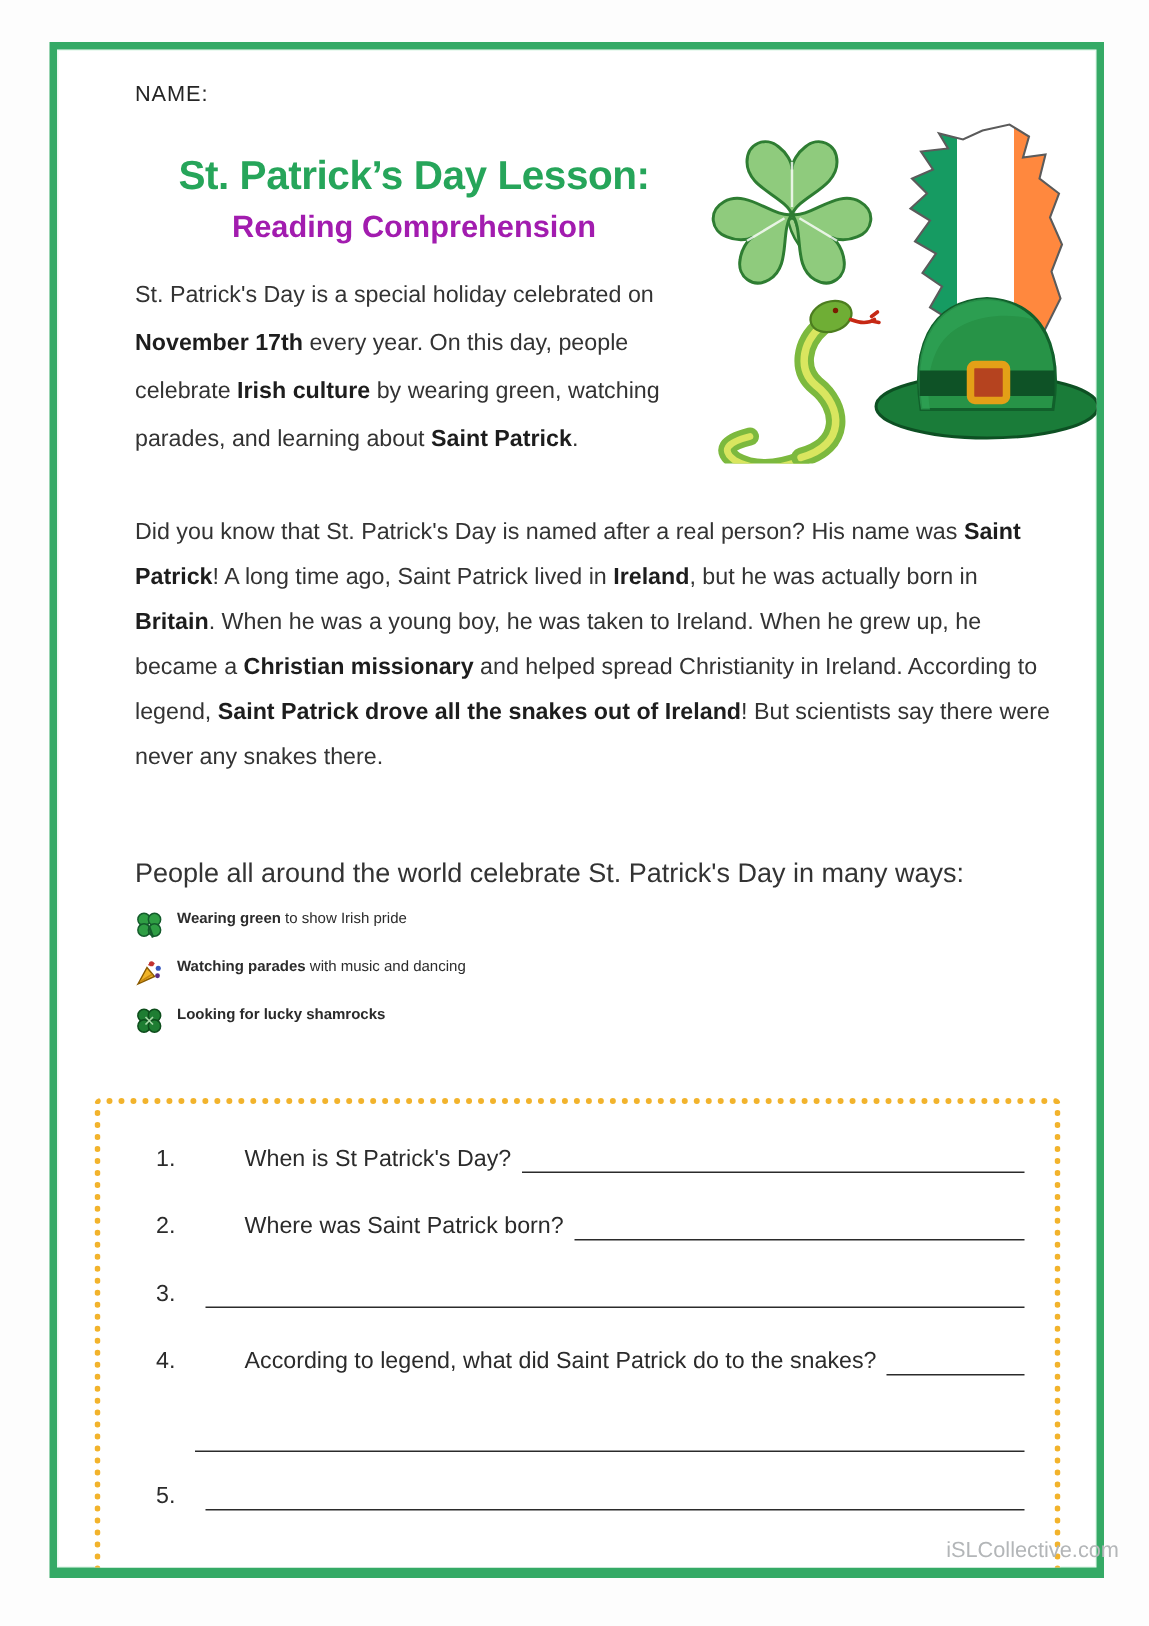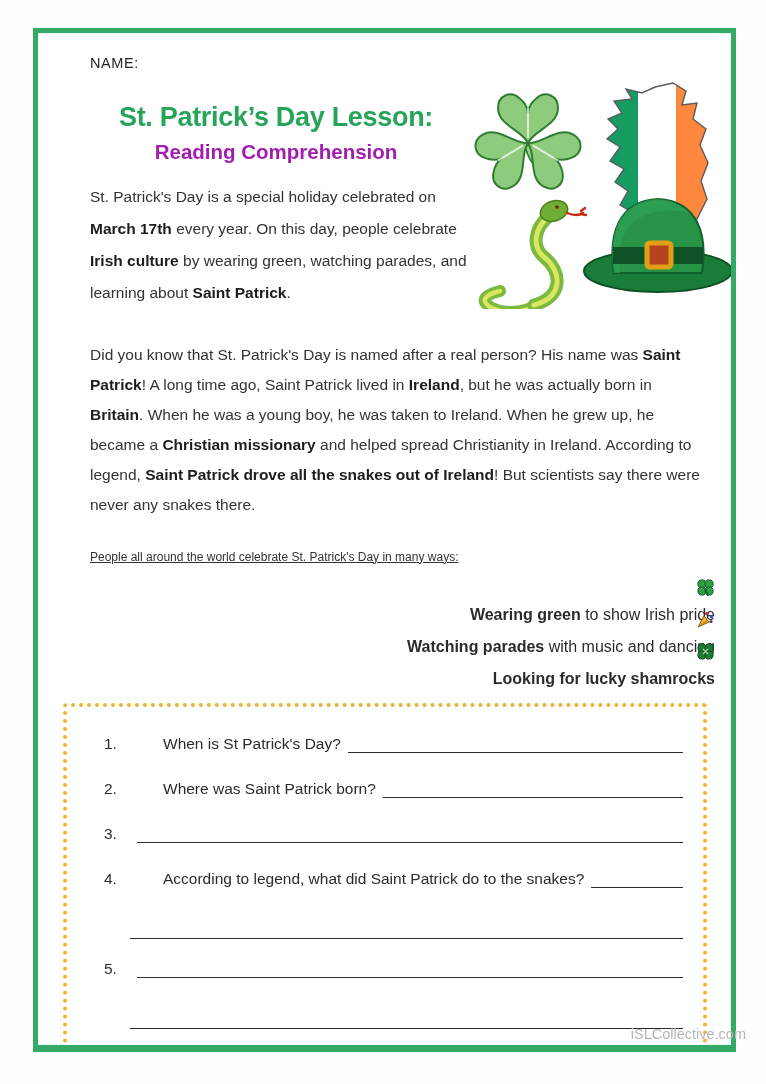--- a/index.html
+++ b/index.html
@@ -25,23 +25,23 @@
   .title  { font-size:27px; font-weight:800; color:#26a55a; letter-spacing:-.3px; line-height:1.2; }
   .subtitle { font-size:20.5px; font-weight:800; color:#a21caf; margin-top:7px; }
 
   .para { font-size:15.5px; color:#333; }
   .intro-para { width:378px; margin-top:17px; line-height:2.06; }
   .body-para  { width:616px; margin-top:31px; line-height:1.93; }
   .para b { color:#1d1d1d; }
 
   .illustration { position:absolute; left:412px; top:46px; width:300px; height:230px; }
 
-  .ways-intro { margin-top:30px; font-size:12px;text-decoration:underline; }
+  .ways-intro { margin-top:52px; font-size:18px; }
   .ways { list-style:none; margin-top:14px; }
-  .ways li { display:flex; align-items:flex-end; gap:9px; font-size:16px; height:32px;flex-direction:column; }
+  .ways li { display:flex; align-items:flex-start; gap:9px; font-size:10px; height:32px; }
   .ways .bullet-icon { width:19px; height:19px; flex:0 0 19px; }
 
   .qbox {
     margin-left:-27px; margin-top:29px; width:644px;
     border:4px dotted #f2b32c; border-radius:4px;
     padding:10px 20px 16px 13px;
     background:#fff;
   }
   .qbox-title { font-weight:bold; font-size:15.5px; color:#111; }
   .qlist { list-style:none; margin-top:17px; margin-left:24px; }
@@ -115,21 +115,21 @@
           <path d="M-12,62 q-24,6 -10,16 q18,10 44,0" fill="none" stroke="#d9e65f" stroke-width="4.5" stroke-linecap="round"></path>
           <path d="M22,76 C 52,68 50,42 32,28 C 20,18 22,0 36,-12" fill="none" stroke="#7cb93e" stroke-width="13" stroke-linecap="round"></path>
           <path d="M22,76 C 52,68 50,42 32,28 C 20,18 22,0 36,-12" fill="none" stroke="#d9e65f" stroke-width="5" stroke-linecap="round"></path>
           <ellipse cx="42" cy="-18" rx="14" ry="10" transform="rotate(-18 42 -18)" fill="#6fae35" stroke="#4c7d1f" stroke-width="1.5"></ellipse>
           <circle cx="45" cy="-22" r="1.8" fill="#7a1d00"></circle>
           <path d="M55,-16 q10,4 16,0 M69,-18 l4,-3 M69,-15 l5,1" fill="none" stroke="#c62814" stroke-width="2.4" stroke-linecap="round"></path>
         </g>
       </svg>
     </div>
 
-    <p class="para intro-para"><span>St. Patrick's Day is a special holiday celebrated on </span><b>March 17th</b><span> every year. On this day, people celebrate </span><b>Irish culture</b><span> by wearing green, watching parades, and learning about </span><b>Saint Patrick</b><span>.</span></p>
+    <p class="para intro-para"><span>St. Patrick's Day is a special holiday celebrated on </span><b>November 17th</b><span> every year. On this day, people celebrate </span><b>Irish culture</b><span> by wearing green, watching parades, and learning about </span><b>Saint Patrick</b><span>.</span></p>
 
     <p class="para body-para"><span>Did you know that St. Patrick's Day is named after a real person? His name was </span><b>Saint Patrick</b><span>! A long time ago, Saint Patrick lived in </span><b>Ireland</b><span>, but he was actually born in </span><b>Britain</b><span>. When he was a young boy, he was taken to Ireland. When he grew up, he became a </span><b>Christian missionary</b><span> and helped spread Christianity in Ireland. According to legend, </span><b>Saint Patrick drove all the snakes out of Ireland</b><span>! But scientists say there were never any snakes there.</span></p>
 
     <p class="para ways-intro">People all around the world celebrate St. Patrick's Day in many ways:</p>
 
     <ul class="ways">
       <li>
         <svg class="bullet-icon" viewBox="0 0 19 19">
           <g fill="#2f9e44" stroke="#145c2c" stroke-width="1">
             <circle cx="6" cy="6" r="4.1"></circle>

